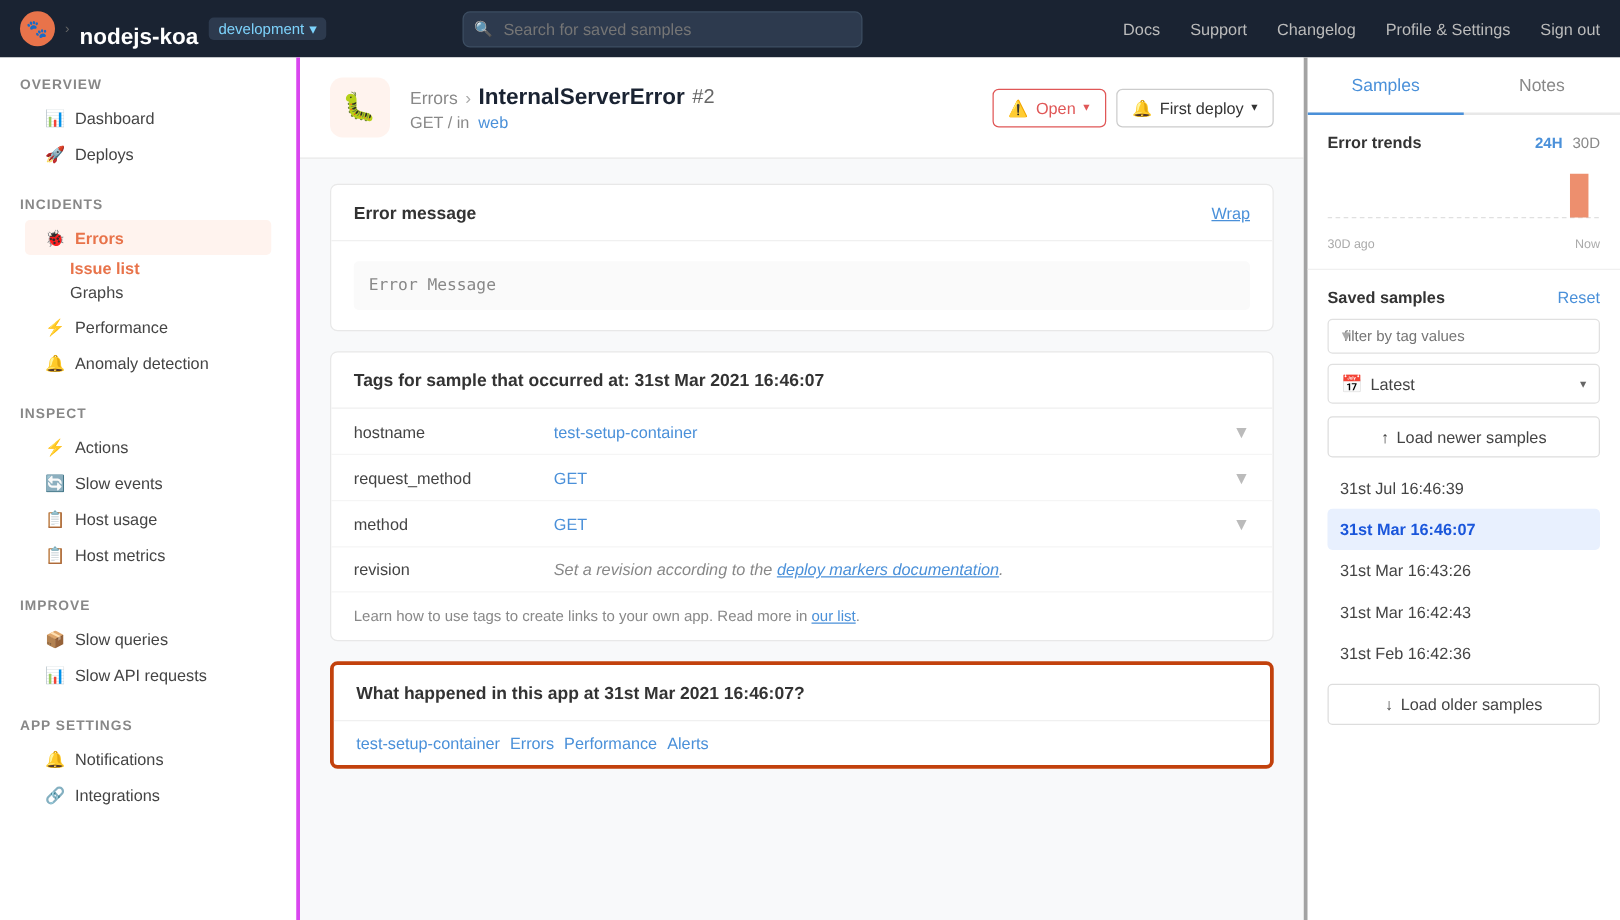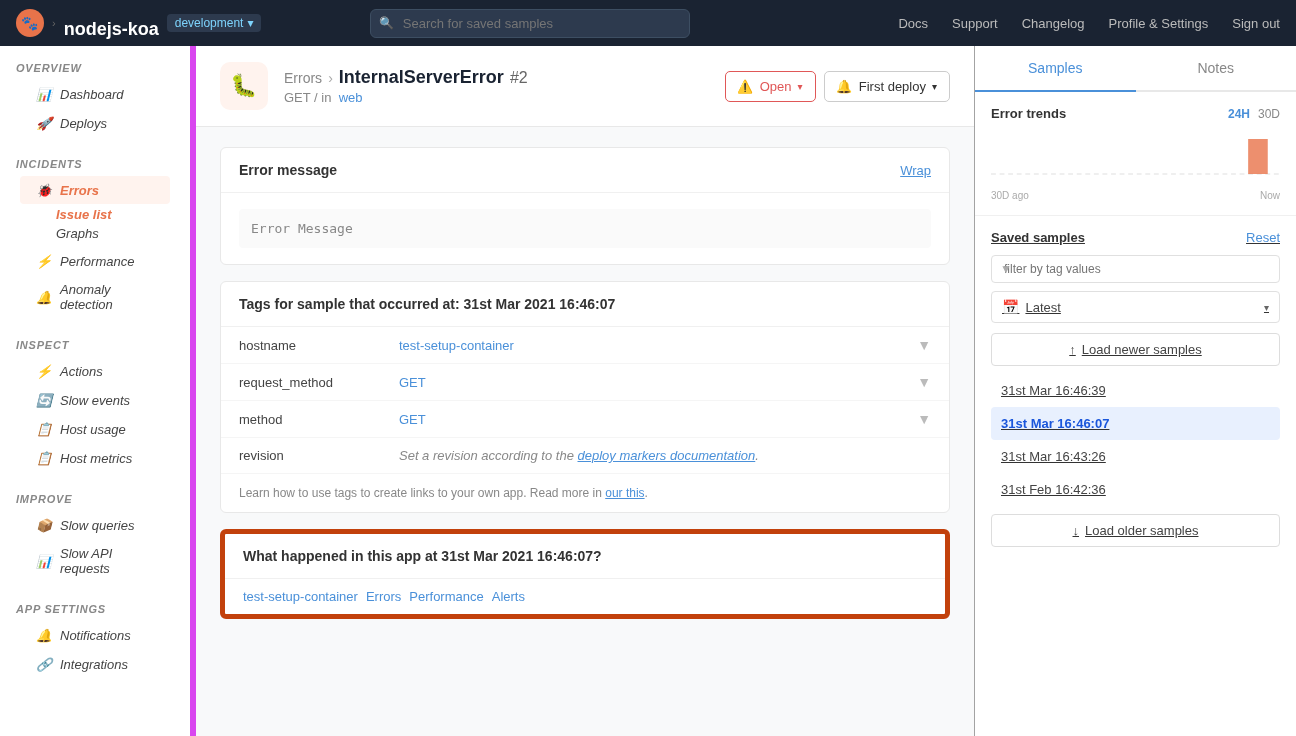--- a/index.html
+++ b/index.html
@@ -22,21 +22,21 @@
     .top-nav .search-bar { flex: 1; max-width: 320px; margin: 0 auto; position: relative; }
     .top-nav .search-bar input { width: 100%; background: #2d3a4e; border: 1px solid #3d4e62; border-radius: 6px; padding: 6px 12px 6px 32px; color: #aaa; font-size: 13px; outline: none; }
     .top-nav .search-icon-nav { position: absolute; left: 10px; top: 50%; transform: translateY(-50%); color: #666; font-size: 12px; }
     .top-nav .nav-links { display: flex; gap: 24px; margin-left: auto; }
     .top-nav .nav-links a { color: #bbb; text-decoration: none; font-size: 13px; cursor: pointer; }
 
     
     .layout { display: flex; height: calc(736px - 46px); }
 
     
-    .sidebar { width: 196px; background: #fff; border-right: 6px solid #d946ef; overflow-y: auto; flex-shrink: 0; padding-bottom: 16px; font-style: italic; }
+    .sidebar { width: 240px; background: #fff; border-right: 3px solid #d946ef; overflow-y: auto; flex-shrink: 0; padding-bottom: 16px; }
     .sidebar-section { padding: 16px 16px 4px; }
     .sidebar-section-title { font-size: 11px; font-weight: 700; color: #888; letter-spacing: 0.8px; text-transform: uppercase; margin-bottom: 6px; }
     .sidebar-item { display: flex; align-items: center; gap: 8px; padding: 6px 16px; color: #444; cursor: pointer; font-size: 13px; border-radius: 4px; margin: 1px 4px; }
     .sidebar-item.active { background: #fff3ee; color: #e8734a; font-weight: 600; }
     .sidebar-item .icon { width: 16px; height: 16px; display: flex; align-items: center; justify-content: center; flex-shrink: 0; font-size: 13px; }
     .sidebar-sub { padding: 2px 16px 2px 40px; font-size: 13px; color: #444; cursor: pointer; }
     .sidebar-sub.active { color: #e8734a; font-weight: 600; }
 
     
     .main-content { flex: 1; overflow-y: auto; background: #f8f9fa; }
@@ -77,48 +77,48 @@
     .tag-row { display: flex; align-items: center; border-bottom: 1px solid #f5f5f5; padding: 10px 18px; }
     .tag-row:last-child { border-bottom: none; }
     .tag-key { width: 160px; font-weight: 500; color: #444; font-size: 13px; flex-shrink: 0; }
     .tag-value { color: #4a90d9; font-size: 13px; flex: 1; }
     .tag-value.italic { font-style: italic; color: #888; }
     .tag-filter-icon { color: #bbb; font-size: 14px; cursor: pointer; margin-left: auto; }
     .tag-note { padding: 12px 18px; color: #888; font-size: 12px; }
     .tag-note a { color: #4a90d9; text-decoration: underline; cursor: pointer; }
 
     
-    .what-happened { background: #fff; border: 5px solid #c2410c; border-radius: 6px; overflow: hidden; }
+    .what-happened { background: #fff; border: 3px solid #c2410c; border-radius: 6px; overflow: hidden; }
     .what-happened-header { padding: 14px 18px; border-bottom: 1px solid #f0f0f0; }
     .what-happened-header-title { font-weight: 600; font-size: 14px; }
     .what-happened-tags { padding: 10px 18px; display: flex; gap: 8px; color: #4a90d9; font-size: 13px; }
 
     
-    .right-panel { width: 322px; background: #fff; border-left: 1px solid #a3a3a3; flex-shrink: 0; overflow-y: auto; }
+    .right-panel { width: 253px; background: #fff; border-left: 3px solid #a3a3a3; flex-shrink: 0; overflow-y: auto; }
 
     
     .panel-tabs { display: flex; border-bottom: 2px solid #e8e8e8; }
     .panel-tab { flex: 1; padding: 14px 0; text-align: center; font-size: 14px; cursor: pointer; color: #888; font-weight: 500; border-bottom: 2px solid transparent; margin-bottom: -2px; }
     .panel-tab.active { color: #4a90d9; border-bottom-color: #4a90d9; }
 
     
     .trends-section { padding: 14px 16px; border-bottom: 1px solid #f0f0f0; }
     .trends-header { display: flex; align-items: center; justify-content: space-between; margin-bottom: 8px; }
     .trends-title { font-weight: 600; font-size: 13px; }
     .trends-links { display: flex; gap: 8px; font-size: 12px; }
     .trends-link { color: #4a90d9; cursor: pointer; font-weight: 600; }
     .trends-link.inactive { color: #888; font-weight: 400; }
     .trends-chart { height: 60px; position: relative; }
     .trends-axis { display: flex; justify-content: space-between; font-size: 10px; color: #aaa; margin-top: 1px; }
 
     
     .chart-svg { width: 100%; height: 60px; }
 
     
-    .saved-section { padding: 14px 16px; text-decoration: underline; }
+    .saved-section { padding: 14px 16px; }
     .saved-header { display: flex; align-items: center; justify-content: space-between; margin-bottom: 10px; }
     .saved-title { font-weight: 600; font-size: 13px; }
     .saved-reset { color: #4a90d9; cursor: pointer; font-size: 13px; }
     .filter-input-wrap { position: relative; margin-bottom: 8px; }
     .filter-input-wrap input { width: 100%; border: 1px solid #e0e0e0; border-radius: 4px; padding: 6px 10px 6px 12px; font-size: 12px; color: #aaa; outline: none; }
     .filter-icon { position: absolute; left: 9px; top: 50%; transform: translateY(-50%); color: #aaa; font-size: 12px; }
     .dropdown-select { width: 100%; border: 1px solid #e0e0e0; border-radius: 4px; padding: 7px 10px; font-size: 13px; display: flex; align-items: center; gap: 6px; cursor: pointer; margin-bottom: 10px; color: #444; }
     .dropdown-select .cal-icon { font-size: 14px; color: #666; }
     .dropdown-select .label { flex: 1; }
     .dropdown-select .chevron-down { font-size: 10px; color: #666; margin-left: auto; }
@@ -292,21 +292,21 @@
           <span class="tag-filter-icon">▼</span>
         </div>
         <div class="tag-row">
           <span class="tag-key">revision</span>
           <span class="tag-value italic">
             <em>Set a revision according to the <a href="#" style="color:#4a90d9;">deploy markers documentation</a>.</em>
           </span>
         </div>
         <div class="tag-note">
           <span>Learn how to use tags to create links to your own app. Read more in</span>
-          <a href="#">our this</a>.
+          <a href="#">our list</a>.
         </div>
       </div>
 
       <div class="what-happened">
         <div class="what-happened-header">
           <span class="what-happened-header-title">
             <span>What happened in this app at</span>
             <span>31st Mar 2021 16:46:07?</span>
           </span>
         </div>
@@ -360,23 +360,24 @@
       </div>
       <div class="dropdown-select">
         <span class="cal-icon">📅</span>
         <span class="label">Latest</span>
         <span class="chevron-down">▾</span>
       </div>
       <div class="load-btn">
         <span>↑</span>
         <span>Load newer samples</span>
       </div>
-      <div class="sample-item">31st Mar 16:46:39</div>
+      <div class="sample-item">31st Jul 16:46:39</div>
       <div class="sample-item active">31st Mar 16:46:07</div>
       <div class="sample-item">31st Mar 16:43:26</div>
+      <div class="sample-item">31st Mar 16:42:43</div>
       <div class="sample-item">31st Feb 16:42:36</div>
       <div class="load-btn" style="margin-top:8px;">
         <span>↓</span>
         <span>Load older samples</span>
       </div>
     </div>
   </div>
 
 </div>
 

